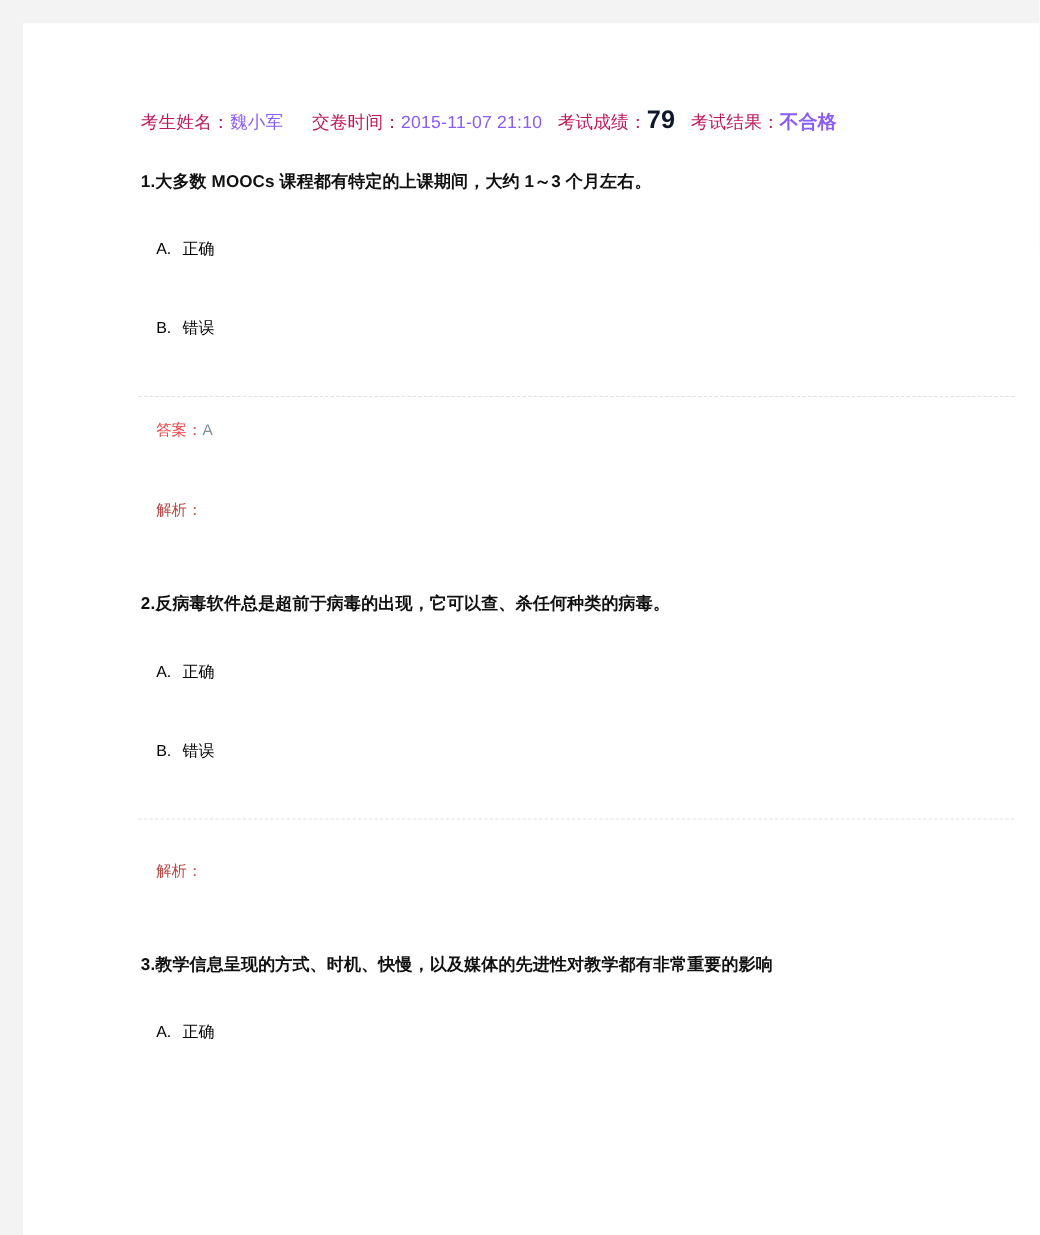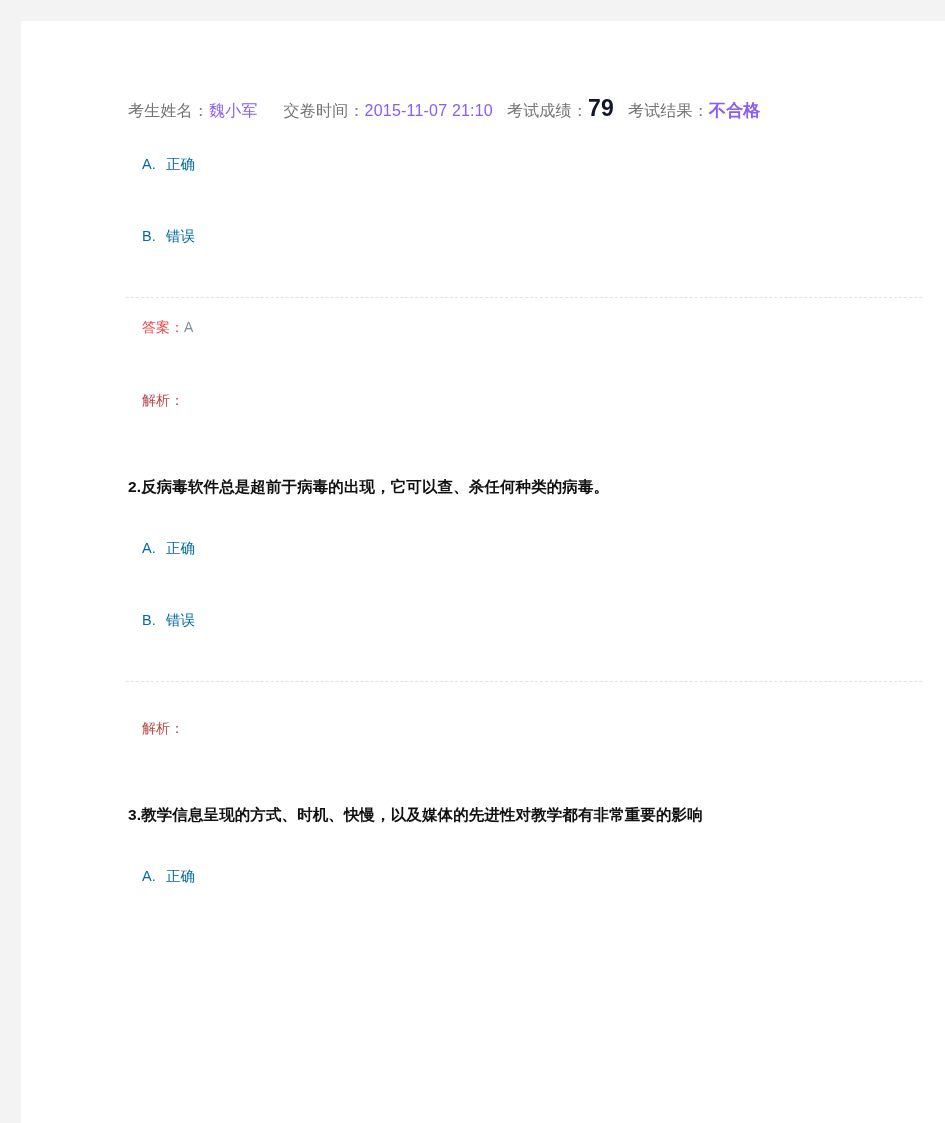--- a/index.html
+++ b/index.html
@@ -28,21 +28,21 @@
     font-size: 16px;
     color: #1a1a1a;
     line-height: 30px;
     text-align: left;
     letter-spacing: 0.2px;
   }
   .exam-header .seg {
     white-space: nowrap;
   }
   .hdr-label {
-    color: #737373;
+    color: #be185d;
   }
   .hdr-value {
     color: #8b5cf6;
   }
   .gap-lg { display: inline-block; width: 26px; }
   .gap-md { display: inline-block; width: 14px; }
   .score-value {
     color: #0f172a;
     font-weight: bold;
     font-size: 23px;
@@ -63,21 +63,21 @@
   .q-title {
     font-size: 15.5px;
     font-weight: bold;
     color: #111111;
     line-height: 24px;
     margin-bottom: 38px;
     letter-spacing: 0.1px;
   }
   .q-option {
     font-size: 14.5px;
-    color: #0369a1;
+    color: #000000;
     line-height: 22px;
     margin-bottom: 50px;
     padding-left: 14px;
   }
   .q-option .opt-key {
     display: inline-block;
     min-width: 20px;
   }
   .q-option .opt-text {
     padding-left: 4px;
@@ -120,20 +120,21 @@
 
 <div class="page">
 
   <div class="exam-header">
     <span class="seg"><span class="hdr-label">考生姓名：</span><span class="hdr-value">魏小军</span></span><span class="gap-lg"></span><span class="seg"><span class="hdr-label">交卷时间：</span><span class="hdr-value">2015-11-07 21:10</span></span><span class="gap-md"></span><span class="seg"><span class="hdr-label">考试成绩：</span><span class="score-value">79</span></span><span class="gap-md"></span><span><span class="hdr-label">考试结果：</span><span class="result-value">不合格</span></span>
   </div>
 
   <div class="questions">
 
     <div class="question-block">
+      <div class="q-title">1.大多数 MOOCs 课程都有特定的上课期间，大约 1～3 个月左右。</div>
       <div class="q-option"><span class="opt-key">A.</span><span class="opt-text">正确</span></div>
       <div class="q-option"><span class="opt-key">B.</span><span class="opt-text">错误</span></div>
       <hr class="divider">
       <div class="answer-row"><span class="answer-label">答案：</span><span class="answer-letter">A</span></div>
       <div class="analysis-row"><span>解析：</span><span class="analysis-text"></span></div>
     </div>
 
     <div class="question-block">
       <div class="q-title">2.反病毒软件总是超前于病毒的出现，它可以查、杀任何种类的病毒。</div>
       <div class="q-option"><span class="opt-key">A.</span><span class="opt-text">正确</span></div>

